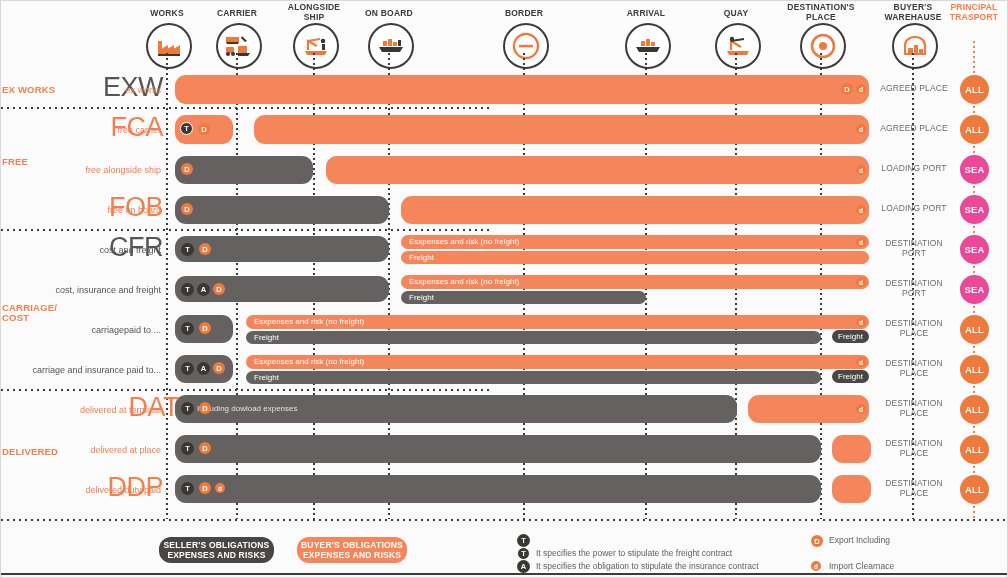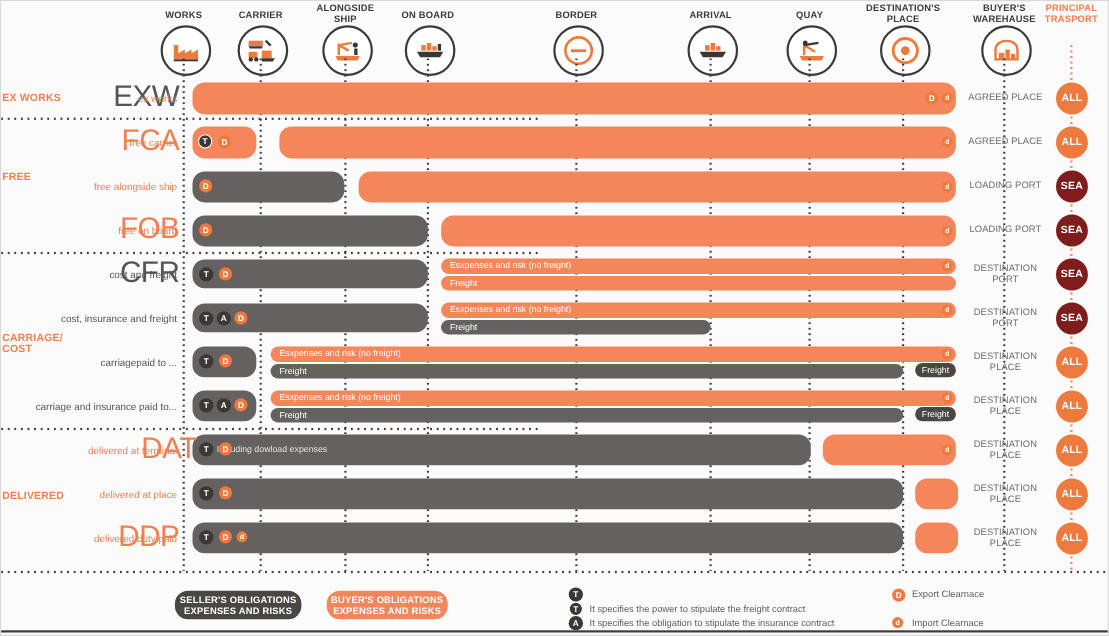--- a/index.html
+++ b/index.html
@@ -100,21 +100,21 @@
   .place{
     position:absolute;text-align:center;font-size:8.5px;
     color:#6c6c6c;line-height:9.5px;letter-spacing:.1px;
   }
   .mode{
     position:absolute;width:29px;height:29px;border-radius:50%;
     display:flex;align-items:center;justify-content:center;
     font-size:9.5px;font-weight:bold;color:#fff;letter-spacing:.2px;
   }
   .mode.all{background:#ef7a3d;}
-  .mode.sea{background:#7f1d1d;}
+  .mode.sea{background:#ec4899;}
   .leg-btn{
     position:absolute;border-radius:12px;
     display:flex;flex-direction:column;align-items:center;justify-content:center;
     font-size:8.5px;font-weight:bold;color:#fff;line-height:10px;
     letter-spacing:.2px;text-align:center;
   }
   .leg-btn.seller{background:#4a4644;}
   .leg-btn.buyer{background:#f5855a;}
   .leg-row{position:absolute;font-size:8.5px;color:#5f5f5f;line-height:11px;white-space:nowrap;}
   .bottom-rule{position:absolute;left:0;width:1008px;height:2px;background:#3b3b3b;}
@@ -336,17 +336,17 @@
     <div class="leg-btn buyer" style="left: 296px; top: 536px; width: 110px; height: 26px;">
       <div>BUYER'S OBLIGATIONS</div>
       <div>EXPENSES AND RISKS</div>
     </div>
     <div class="badge t" style="left: 516px; top: 533px;">T</div>
     <div class="badge tu" style="left: 516px; top: 546px;">T</div>
     <div class="leg-row" style="left: 535px; top: 547px;">It specifies the power to stipulate the freight contract</div>
     <div class="badge a" style="left: 516px; top: 559px;">A</div>
     <div class="leg-row" style="left: 535px; top: 560px;">It specifies the obligation to stipulate the insurance contract</div>
     <div class="badge d" style="left: 810px; top: 534px;">D</div>
-    <div class="leg-row" style="left: 828px; top: 534px;">Export Clearnace</div>
+    <div class="leg-row" style="left: 828px; top: 534px;">Export Including</div>
     <div class="badge dl" style="left: 810px; top: 560px;">d</div>
     <div class="leg-row" style="left: 828px; top: 560px;">Import Clearnace</div>
     <div class="bottom-rule" style="top: 572px;"></div>
   </div>
 
 </body></html>

